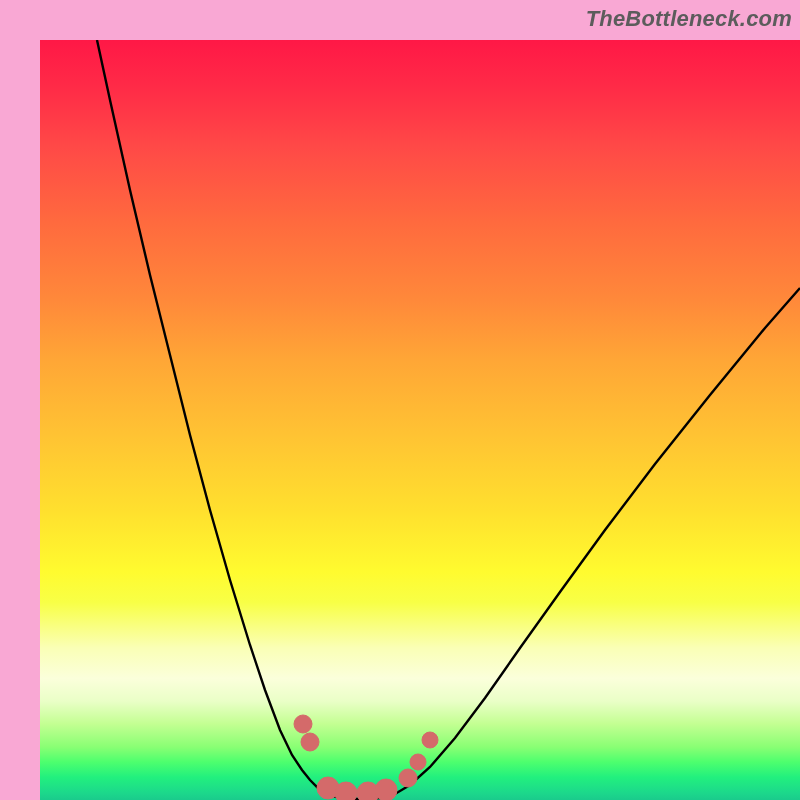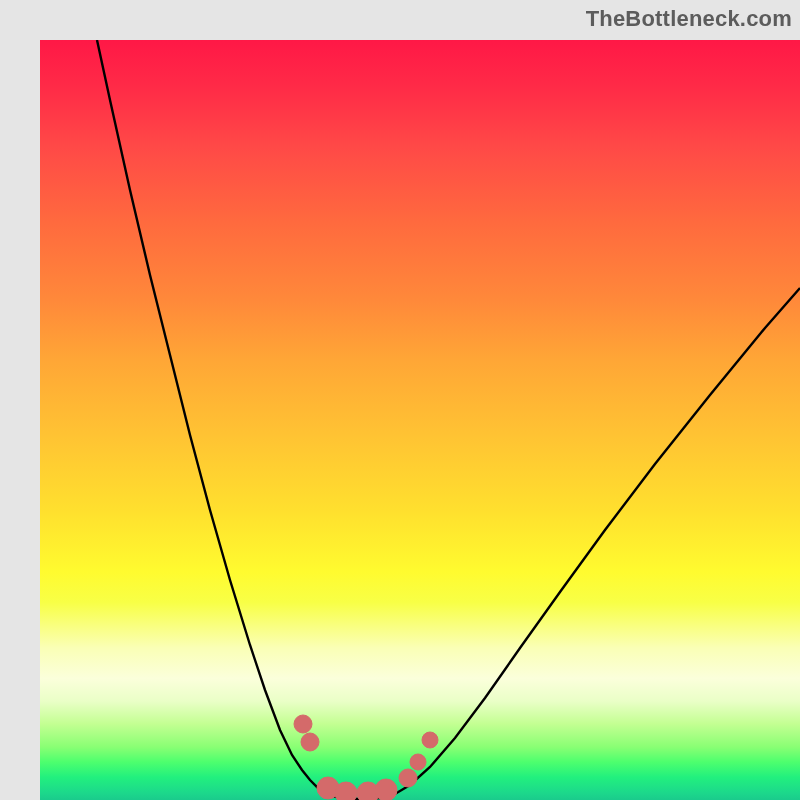--- a/index.html
+++ b/index.html
@@ -10,21 +10,22 @@
     overflow: hidden;
     background: #000;
     font-family: Arial, sans-serif;
   }
   .frame {
     position: absolute;
     left: 0;
     top: 0;
     width: 800px;
     height: 800px;
-    background: #e5e5e5;
+    background: #f9a8d4;
+    font-style: italic;
   }
   .plot {
     position: absolute;
     left: 40px;
     top: 40px;
     width: 760px;
     height: 760px;
     overflow: hidden;
   }
   .gradient {

